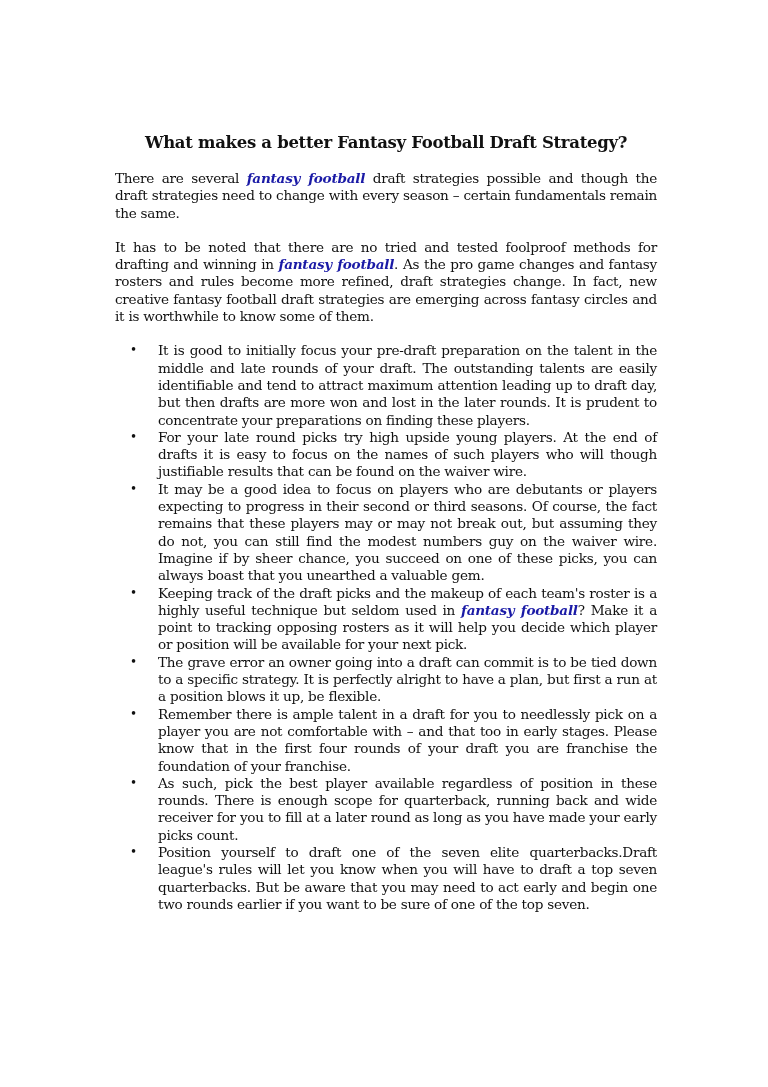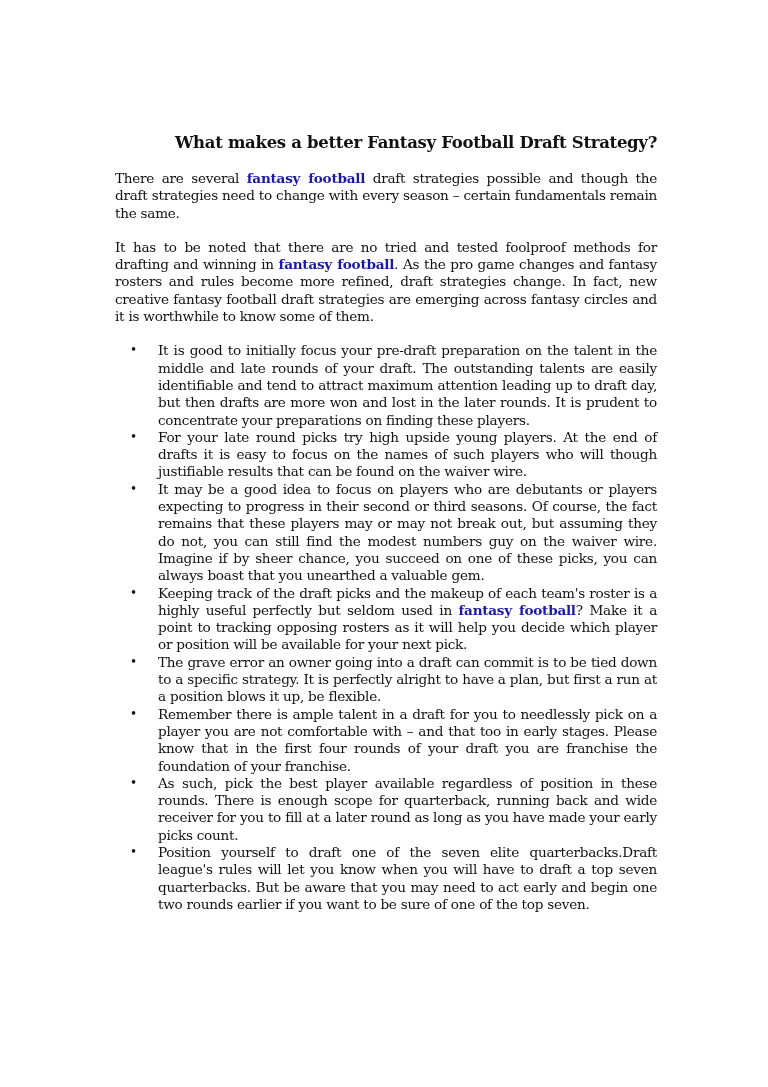--- a/index.html
+++ b/index.html
@@ -18,36 +18,37 @@
     .page {
       position: absolute;
       left: 115px;
       top: 133px;
       width: 542px;
     }
     h1 {
       font-family: "DejaVu Serif", "Liberation Serif", serif;
       font-size: 16.5px;
       font-weight: bold;
-      text-align: right;
+      text-align: center;
       margin: 0 0 18px 0;
       letter-spacing: -0.3px;
       color: #111;
     }
     p {
       font-size: 13.6px;
       line-height: 17.3px;
       text-align: justify;
       margin: 0 0 17px 0;
       letter-spacing: -0.25px;
     }
     .link {
       color: #1a1aa6;
       font-weight: bold;
       cursor: pointer;
+      font-style: italic;
     }
     ul {
       list-style: none;
       margin: 0;
       padding: 0 0 0 43px;
     }
     li {
       position: relative;
       font-size: 13.6px;
       line-height: 17.3px;
@@ -80,21 +81,21 @@
     <li>
       <span class="bullet">•</span>
       <span>For your late round picks try high upside young players. At the end of drafts it is easy to focus on the names of such players who will though justifiable results that can be found on the waiver wire.</span>
     </li>
     <li>
       <span class="bullet">•</span>
       <span>It may be a good idea to focus on players who are debutants or players expecting to progress in their second or third seasons.  Of course, the fact remains that these players may or may not break out, but assuming they do not, you can still find the modest numbers guy on the waiver wire. Imagine if by sheer chance, you succeed on one of these picks, you can always boast that you unearthed a valuable gem.</span>
     </li>
     <li>
       <span class="bullet">•</span>
-      <span>Keeping track of the draft picks and the makeup of each team's roster is a highly useful perfectly but seldom used in </span><span class="link" style="color: rgb(26, 26, 166);">fantasy football</span><span>? Make it a point to tracking opposing rosters as it will help you decide which player or position will be available for your next pick.</span>
+      <span>Keeping track of the draft picks and the makeup of each team's roster is a highly useful technique but seldom used in </span><span class="link" style="color: rgb(26, 26, 166);">fantasy football</span><span>? Make it a point to tracking opposing rosters as it will help you decide which player or position will be available for your next pick.</span>
     </li>
     <li>
       <span class="bullet">•</span>
       <span>The grave error an owner going into a draft can commit is to be tied down to a specific strategy. It is perfectly alright to have a plan, but first a run at a position blows it up, be flexible.</span>
     </li>
     <li>
       <span class="bullet">•</span>
       <span>Remember there is ample talent in a draft for you to needlessly pick on a player you are not comfortable with – and that too in early stages.  Please know that in the first four rounds of your draft you are franchise the foundation of your franchise.</span>
     </li>
     <li>

